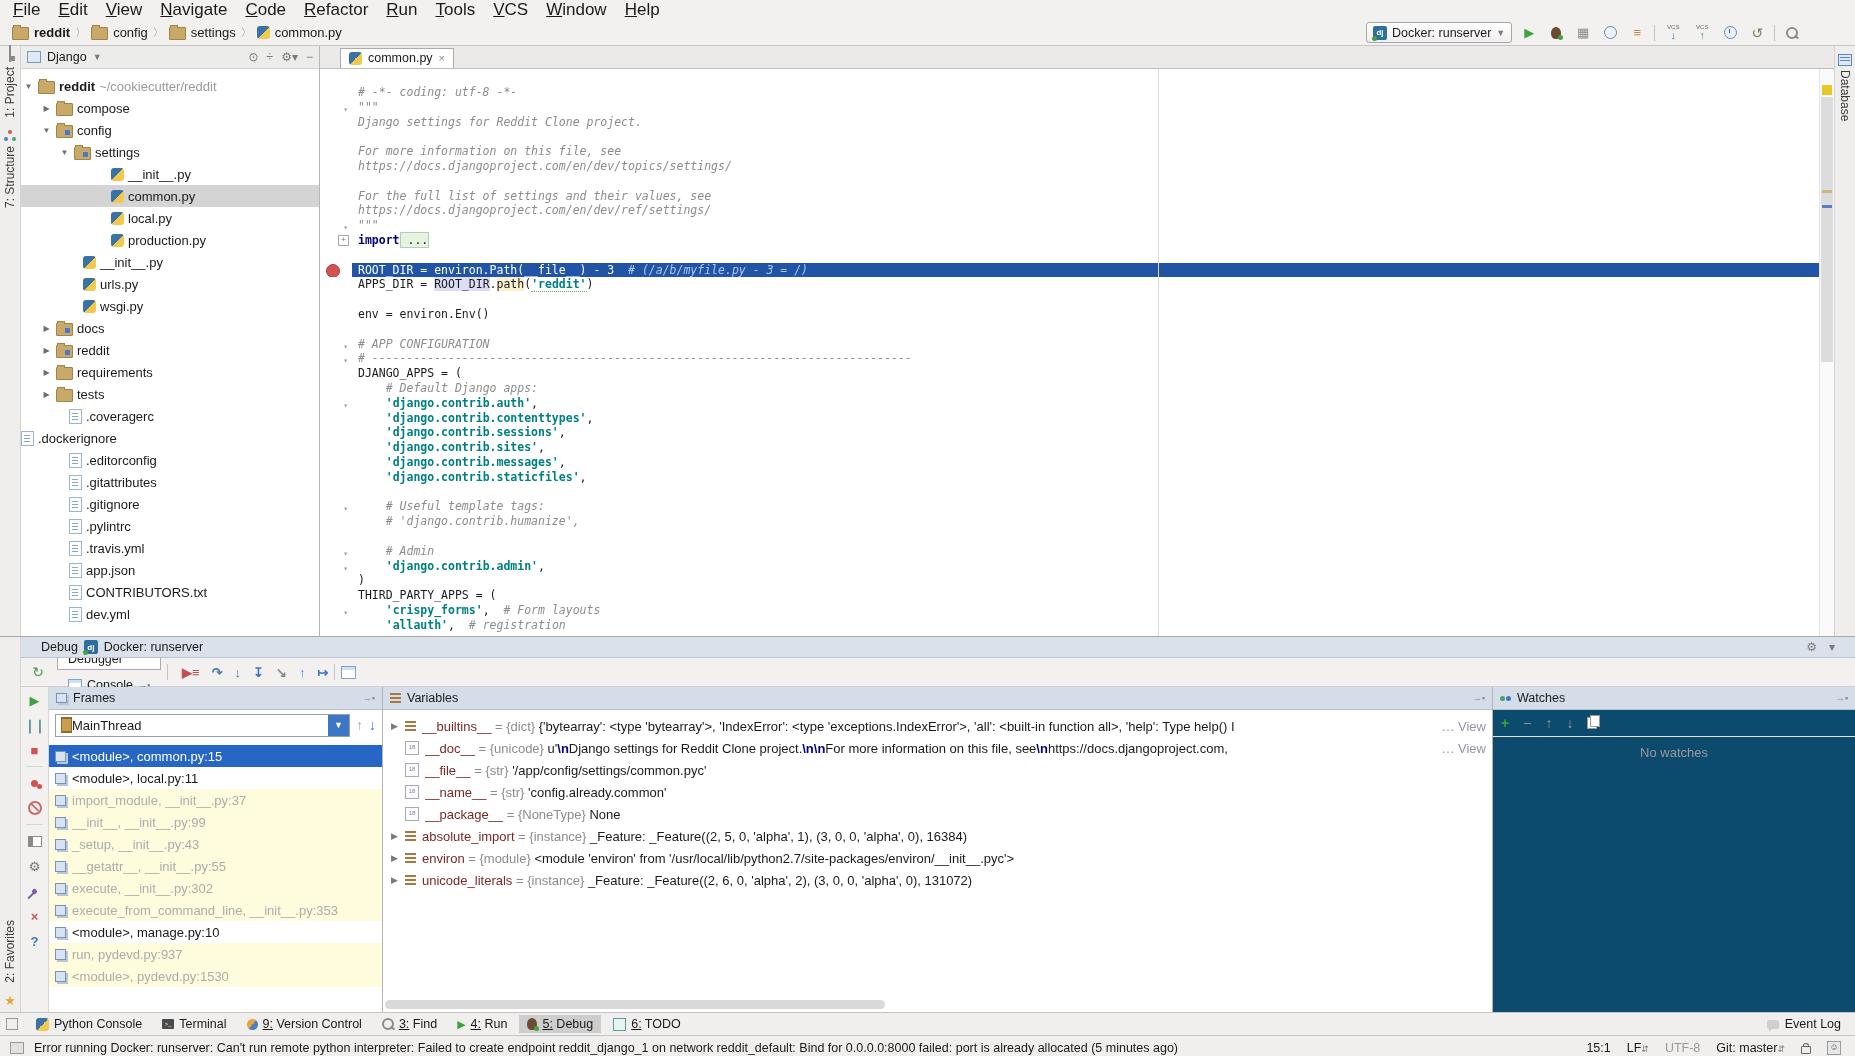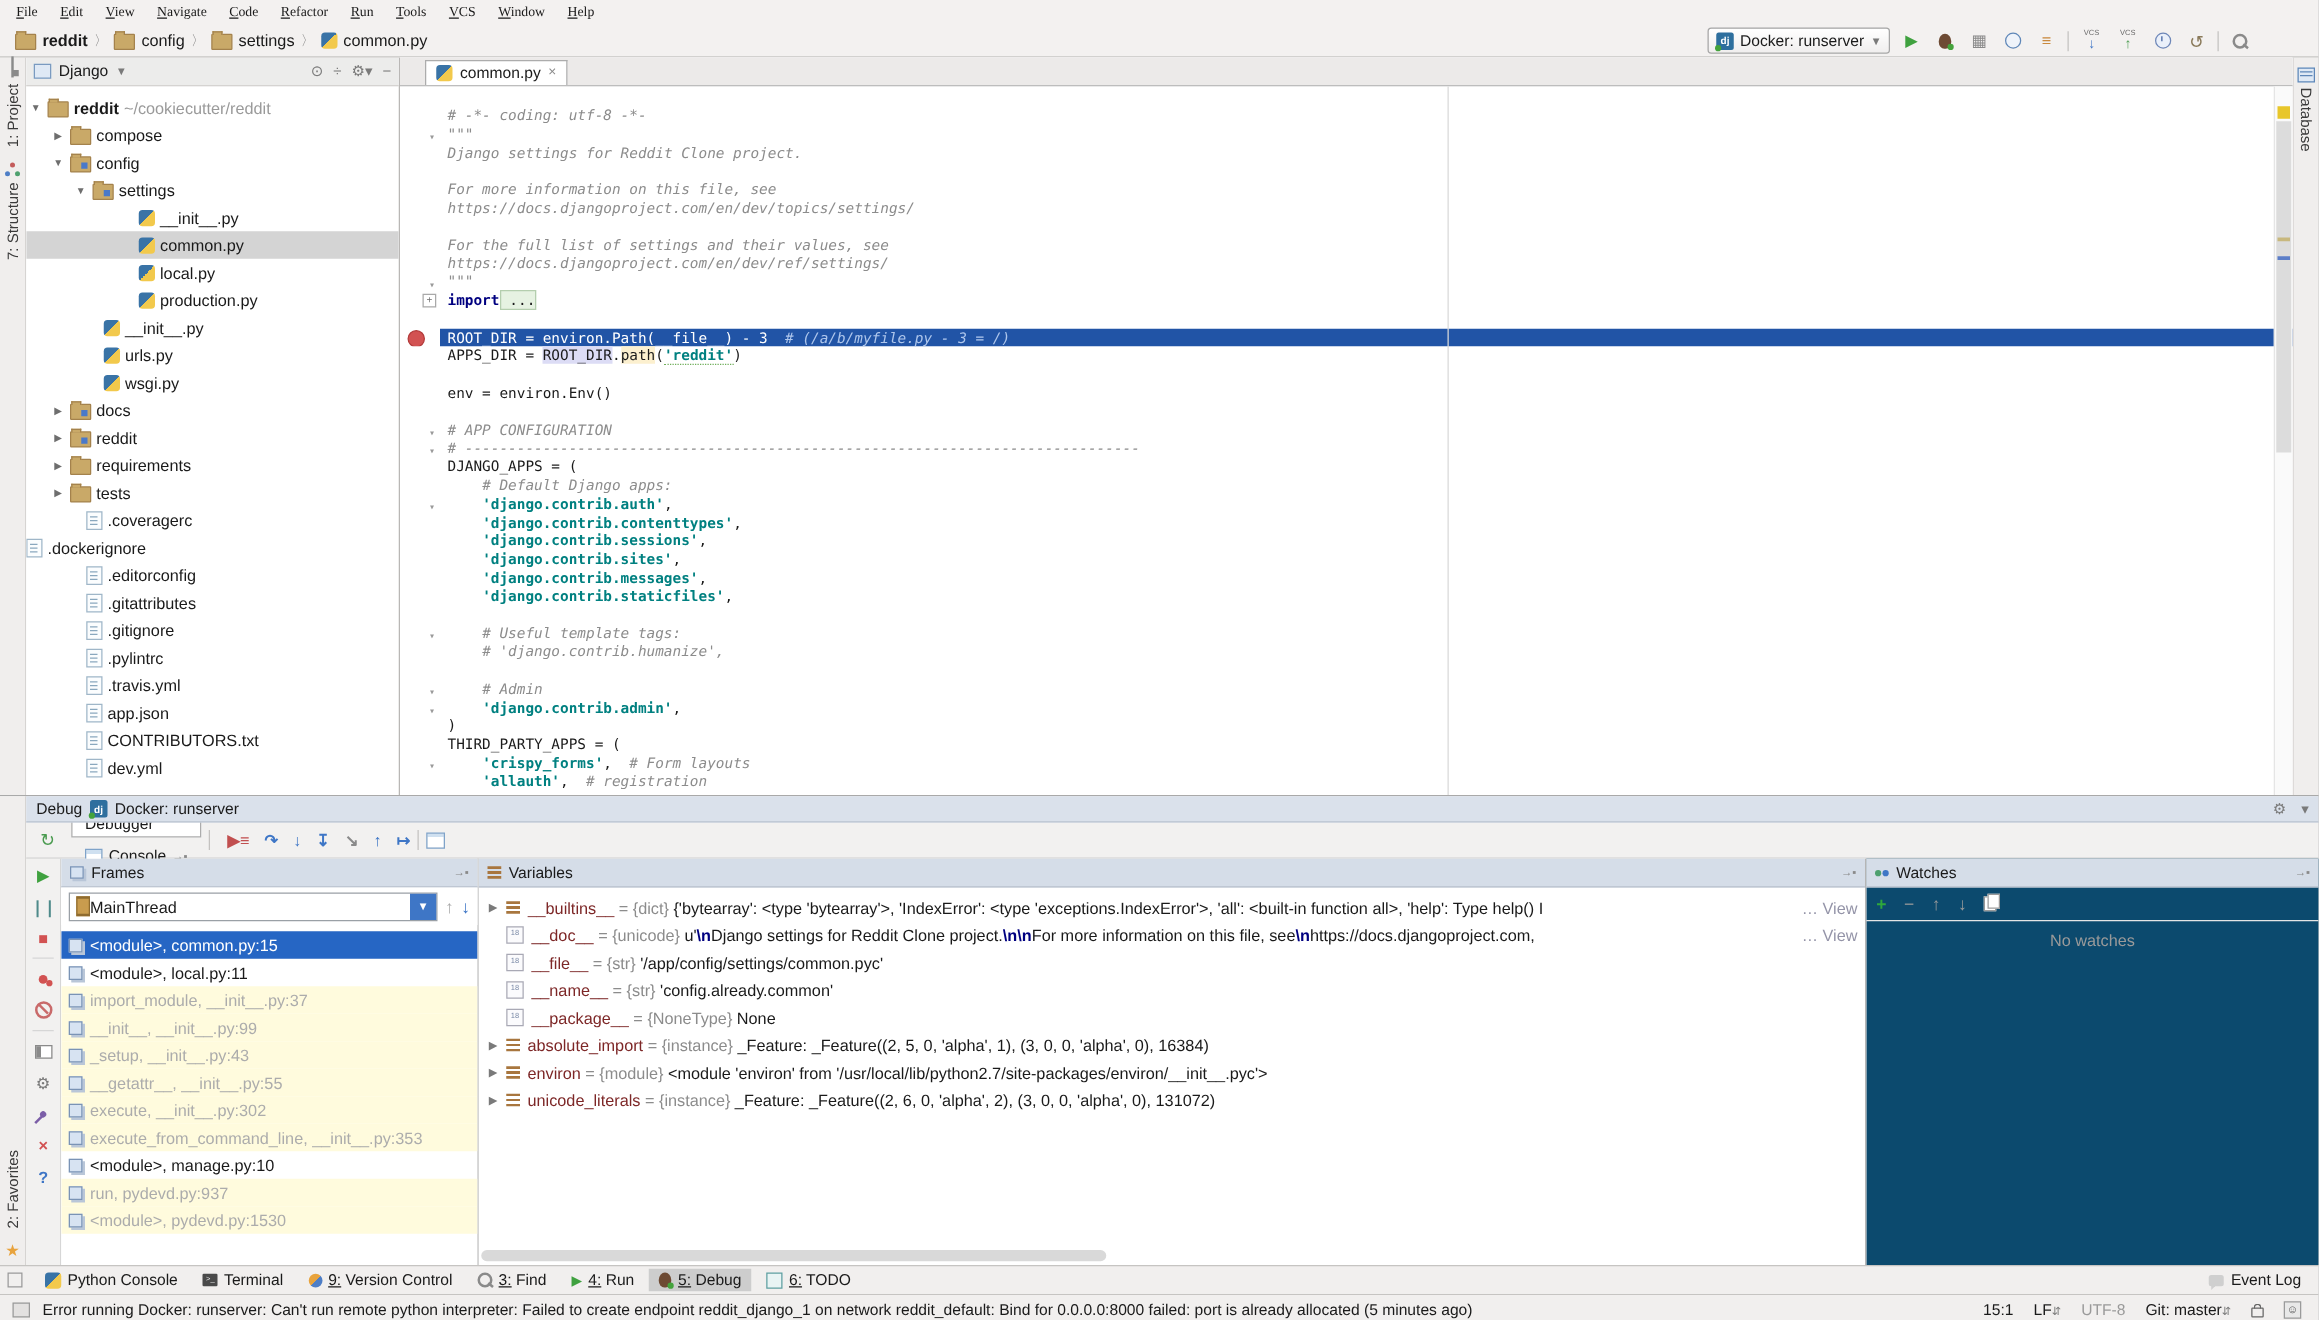--- a/index.html
+++ b/index.html
@@ -1,21 +1,21 @@
 <!DOCTYPE html>
 <html><head>
 <meta charset="utf-8">
 <style>
   html,body{margin:0;padding:0;background:#888;}
   .app{width:1855px;height:1056px;position:relative;font-family:"Liberation Sans",sans-serif;
        background:#fff;overflow:hidden;font-size:13px;color:#1a1a1a;
        display:flex;flex-direction:column;}
   
   .menubar{height:20px;flex:none;background:#f3f1f0;display:flex;align-items:center;padding-left:4px;}
-  .menu-item{padding:1px 9px;font-size:11px;cursor:default;font-family:Liberation Serif, serif;}
+  .menu-item{padding:1px 9px;font-size:17px;cursor:default;}
   .menu-item::first-letter{text-decoration:underline;}
   
   .toolbar{height:25px;flex:none;background:#f3f1f0;border-bottom:1px solid #c8c6c4;
            display:flex;align-items:center;position:relative;}
   .crumbs{display:flex;align-items:center;margin-left:12px;gap:5px;}
   .crumb{display:flex;align-items:center;gap:5px;}
   .crumb .lbl{font-size:13px;}
   .crumb.bold .lbl{font-weight:bold;}
   .crumb-sep{color:#8a8a8a;font-size:11px;}
   .run-controls{position:absolute;left:1366px;top:0;height:100%;display:flex;align-items:center;gap:7px;}
@@ -106,21 +106,21 @@
   .foldv{position:absolute;right:4px;top:3px;color:#9a9a9a;font-size:8px;}
   .ed-scroll{position:absolute;right:0;top:0;width:14px;bottom:0;background:#fafafa;border-left:1px solid #e5e5e5;}
   .ed-thumb{position:absolute;left:1px;right:1px;top:28px;height:265px;background:#d2d2d2;opacity:.75;}
   .mark-todo{position:absolute;right:2px;top:16px;width:10px;height:10px;background:#e8c62a;}
   .mark1{position:absolute;left:2px;right:2px;top:121px;height:3px;background:#c8b87e;}
   .mark2{position:absolute;left:2px;right:2px;top:136px;height:3px;background:#5c7ec8;}
   
   .debug{flex:none;height:375px;display:flex;border-top:1px solid #a9a9a9;}
   .debug-body{flex:1;display:flex;flex-direction:column;min-width:0;}
   .debug-header{height:20px;flex:none;background:#dae1eb;border-bottom:1px solid #b9c2cf;
-                display:flex;align-items:center;gap:6px;padding:0 8px;font-size:12.5px;position:relative;}
+                display:flex;align-items:center;gap:6px;padding:0 20px;font-size:12.5px;position:relative;}
   .dh-icons{margin-left:auto;display:flex;gap:12px;color:#7a7a7a;font-size:12px;}
   .debug-tabs{height:28px;flex:none;background:#f2f1f0;border-bottom:1px solid #d0d0d0;
               display:flex;align-items:center;gap:6px;padding-left:4px;}
   .rerun{width:26px;text-align:center;color:#4a9b4f;font-size:14px;flex:none;}
   .dtab{display:flex;align-items:center;gap:5px;padding:3px 10px;font-size:12.5px;border:1px solid transparent;}
   .dtab.active{background:#fff;border-color:#acacac;}
   .console-icon{width:12px;height:10px;border:1px solid #7fa3c9;background:linear-gradient(#cfe0f0 3px,#fff 3px);}
   .dock-mini{font-size:9px;color:#8a8a8a;}
   .stepbar{display:flex;align-items:center;gap:12px;margin-left:8px;color:#3e76c6;font-size:13px;font-weight:bold;}
   .step-exec{color:#c14f4f;}

